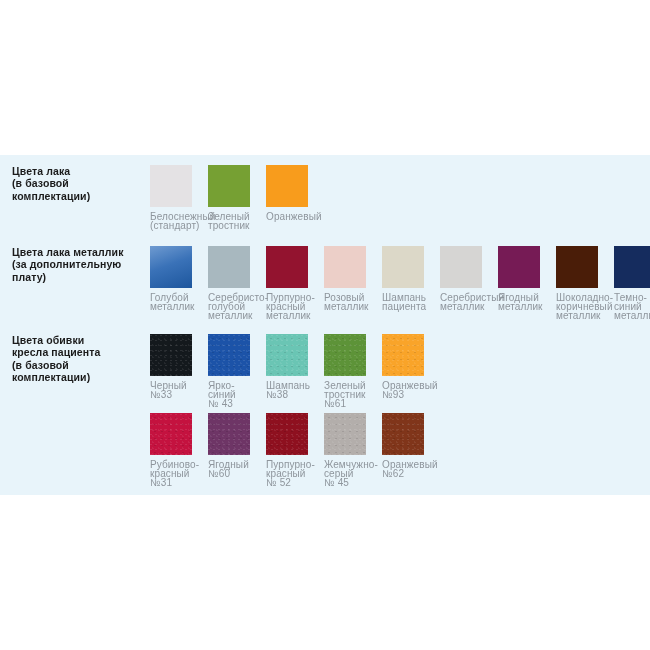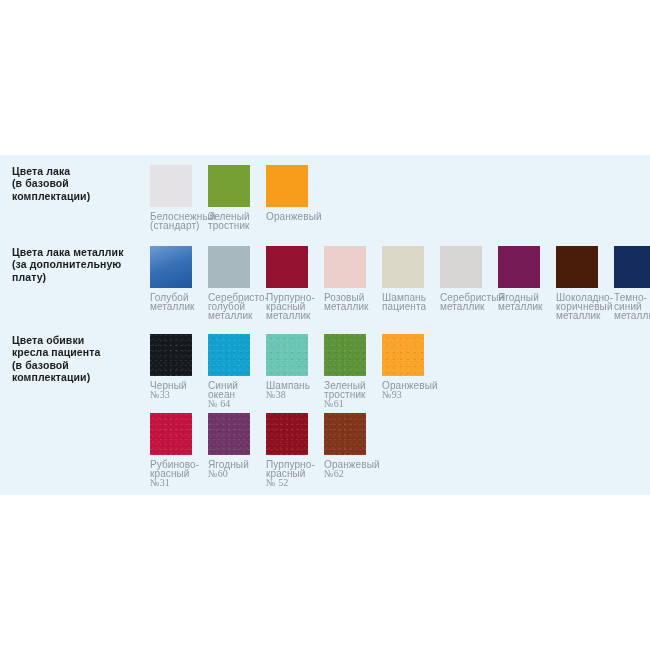--- a/index.html
+++ b/index.html
@@ -62,21 +62,21 @@
   }
   .cap{
     margin-top:5px;
     width:54px;
     color:#8e959c;
     font-size:10px;
     line-height:9.2px;
     letter-spacing:0.1px;
     white-space:pre-line;
   }
-  .cap .num{display:block;font-family:Liberation Serif, serif;}
+  .cap .num{display:block;}
 </style>
 </head>
 <body>
 
 <div id="sheet">
   <div id="sections-root">
       <div class="section" style="top: 10px;">
         <div class="heading">Цвета лака
 (в базовой комплектации)</div>
         <div class="swatches">
@@ -155,22 +155,22 @@
       <div class="section" style="top: 179px;">
         <div class="heading">Цвета обивки
 кресла пациента
 (в базовой комплектации)</div>
         <div class="swatches">
           <div class="cell">
             <div class="chip tex" style="background: rgb(20, 25, 29);"></div>
             <div class="cap"><span>Черный</span><span class="num">№33</span></div>
           </div>
           <div class="cell">
-            <div class="chip tex" style="background: rgb(18, 160, 207);"></div>
-            <div class="cap"><span>Синий океан</span><span class="num">№ 64</span></div>
+            <div class="chip tex" style="background: rgb(28, 83, 168);"></div>
+            <div class="cap"><span>Ярко-синий</span><span class="num">№ 43</span></div>
           </div>
           <div class="cell">
             <div class="chip tex" style="background: rgb(106, 197, 180);"></div>
             <div class="cap"><span>Шампань</span><span class="num">№38</span></div>
           </div>
           <div class="cell">
             <div class="chip tex" style="background: rgb(93, 147, 56);"></div>
             <div class="cap"><span>Зеленый
 тростник</span><span class="num">№61</span></div>
           </div>
@@ -189,20 +189,25 @@
 красный</span><span class="num">№31</span></div>
           </div>
           <div class="cell">
             <div class="chip tex" style="background: rgb(110, 53, 102);"></div>
             <div class="cap"><span>Ягодный</span><span class="num">№60</span></div>
           </div>
           <div class="cell">
             <div class="chip tex" style="background: rgb(142, 16, 31);"></div>
             <div class="cap"><span>Пурпурно-
 красный</span><span class="num">№ 52</span></div>
+          </div>
+          <div class="cell">
+            <div class="chip tex" style="background: rgb(179, 174, 171);"></div>
+            <div class="cap"><span>Жемчужно-
+серый</span><span class="num">№ 45</span></div>
           </div>
           <div class="cell">
             <div class="chip tex" style="background: rgb(128, 53, 26);"></div>
             <div class="cap"><span>Оранжевый</span><span class="num">№62</span></div>
           </div>
         </div>
       </div>
     </div>
 </div>
 

